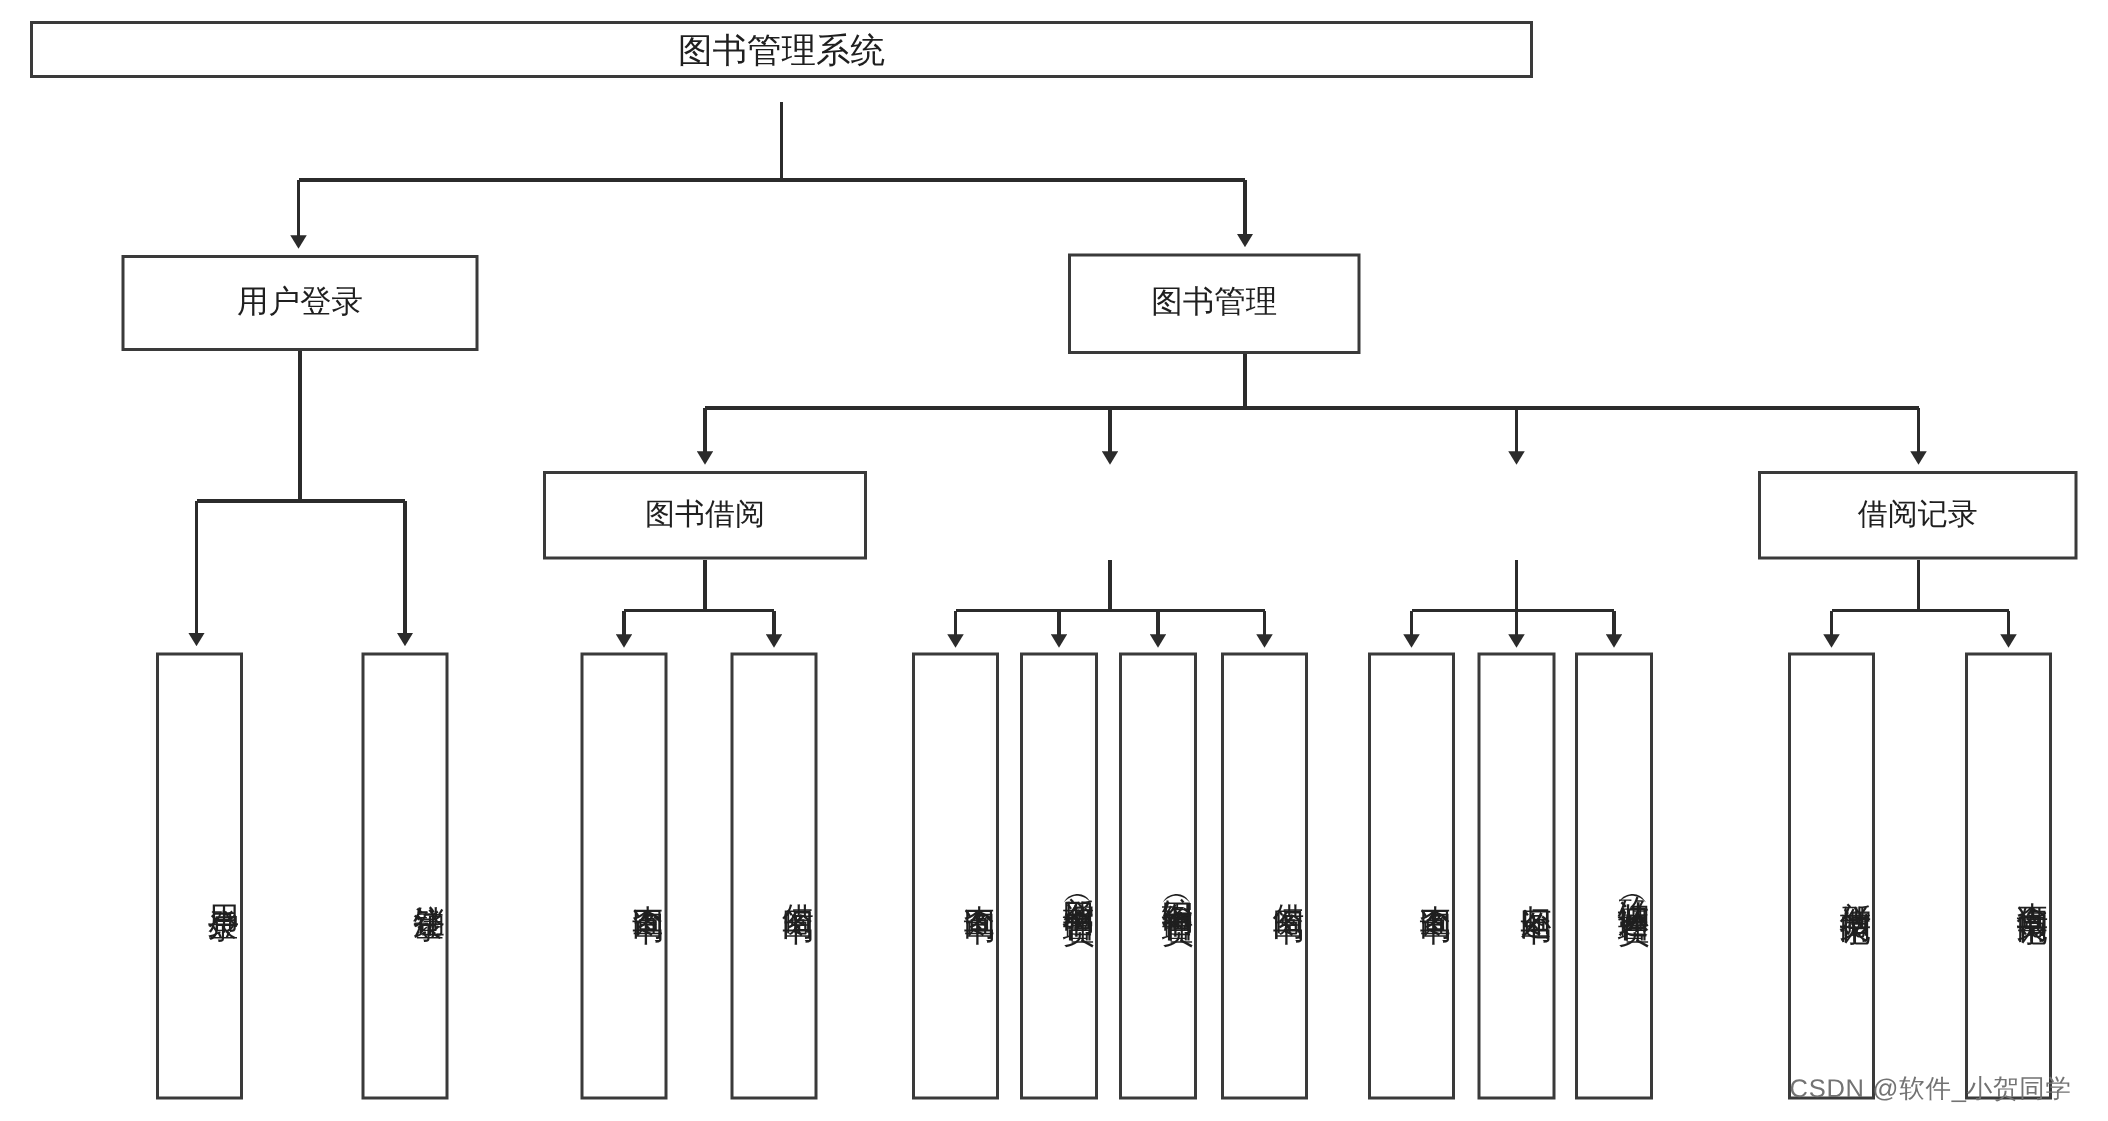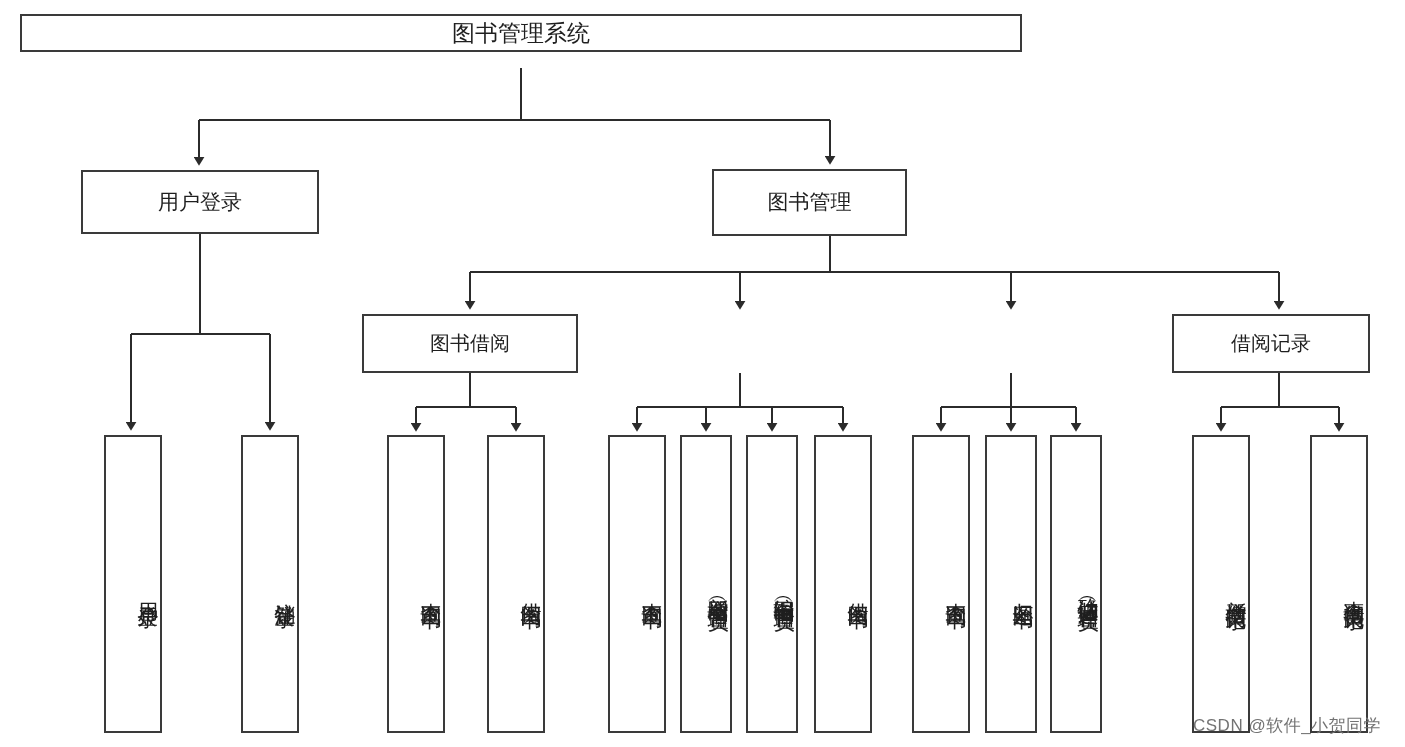--- a/index.html
+++ b/index.html
@@ -136,21 +136,21 @@
   <div class="node level1" id="node-l1-0" style="left: 81px; top: 170px; width: 238px; height: 64px;">
     <span>用户登录</span>
   </div>
   <div class="node level1" id="node-l1-1" style="left: 712px; top: 169px; width: 195px; height: 67px;">
     <span>图书管理</span>
   </div>
 
   <div class="node level2" id="node-l2-0" style="left: 362px; top: 314px; width: 216px; height: 59px;">
     <span>图书借阅</span>
   </div>
-  <div class="node level2" id="node-l2-3" style="left: 1172px; top: 314px; width: 198px; height: 59px;">
+  <div class="node level2" id="node-l2-3" style="left: 1172px; top: 314px; width: 213px; height: 59px;">
     <span>借阅记录</span>
   </div>
 
   <div class="node leaf" id="node-leaf-0" style="left: 104px; top: 435px; width: 58px; height: 298px;">
     <span class="leaf-label">用户登录</span>
   </div>
   <div class="node leaf" id="node-leaf-1" style="left: 241px; top: 435px; width: 58px; height: 298px;">
     <span class="leaf-label">注销登录</span>
   </div>
   <div class="node leaf" id="node-leaf-2" style="left: 387px; top: 435px; width: 58px; height: 298px;">

